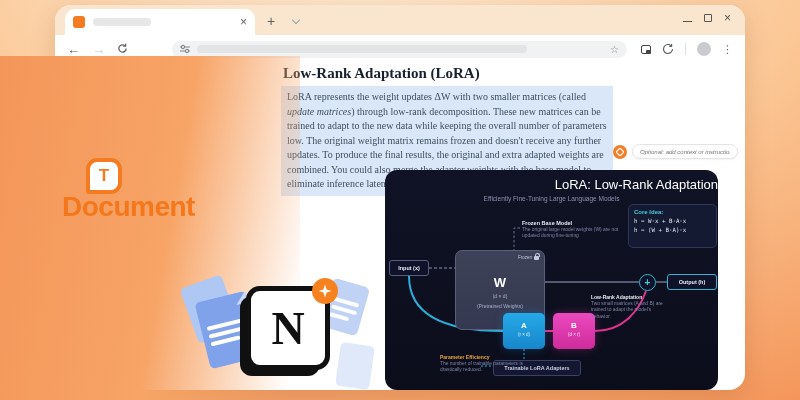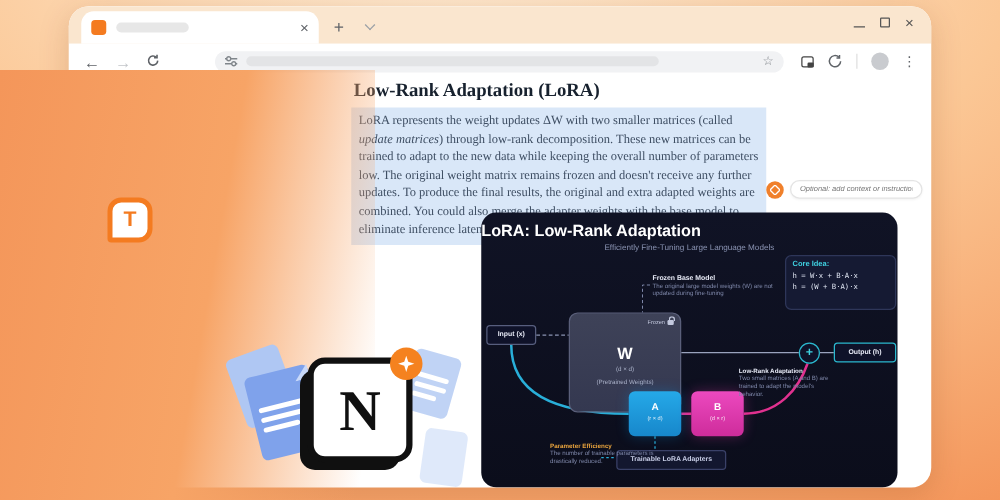--- a/index.html
+++ b/index.html
@@ -51,21 +51,21 @@
   .ctx-row{ position:absolute; left:558px; top:139px; display:flex; align-items:center; gap:5px; }
   .ctx-btn{ width:14px; height:14px; border-radius:50%; background:#F0802B; display:flex;
     align-items:center; justify-content:center; flex:none; }
   .ctx-input{ width:106px; height:15px; border:1px solid #E4E4E4; border-radius:8px; background:#fff;
     font-style:italic; font-size:6px; color:#9aa0a6; padding:0 7px; outline:none;
     box-shadow:0 1px 2px rgba(0,0,0,.05); font-family:"Liberation Sans",sans-serif; }
 
   
   .panel{ position:absolute; left:330px; top:165px; width:333px; height:220px;
     background:linear-gradient(180deg,#101325 0%, #0B0D1B 100%); border-radius:12px; color:#fff; }
-  .panel-title{ position:absolute; top:7px; width:100%; text-align:left; font-weight:bold; font-size:13px; }
+  .panel-title{ position:absolute; top:7px; width:100%; text-align:right; font-weight:normal; font-size:13px; }
   .panel-sub{ position:absolute; top:25px; width:100%; text-align:center; font-size:6.5px; color:#8A93B2; }
 
   .corebox{ position:absolute; left:243px; top:34px; width:89px; height:44px; background:#151A33;
     border:1px solid #2E3659; border-radius:5px; padding:4px 5px; }
   .corebox .lbl{ color:#3FD0E0; font-weight:bold; font-size:6px; margin-bottom:3px; }
   .corebox .f{ font-family:"DejaVu Sans Mono", monospace; font-size:5.8px; color:#DDE3F0; margin-bottom:3px; }
 
   .note{ position:absolute; }
   .note .nt{ font-weight:bold; font-size:5.5px; color:#E7EAF6; margin-bottom:1px; }
   .note .nb{ font-size:4.9px; line-height:6.4px; color:#7D86A8; }
@@ -266,20 +266,21 @@
       </div>
     </div>
   </div>
 
   <div class="overlay"></div>
 
   <div class="hero-logo">
     <span>T</span>
   </div>
   <div class="hero-title">
+    <div>Document</div>
   </div>
 
   <div class="illus">
     <div class="docicon d1"></div>
     <div class="docicon d2 doc-lines">
       <span class="fold"></span>
       <i style="margin-top:26px"></i>
         <i></i>
         <i style="margin-right:16px"></i>
     </div>

